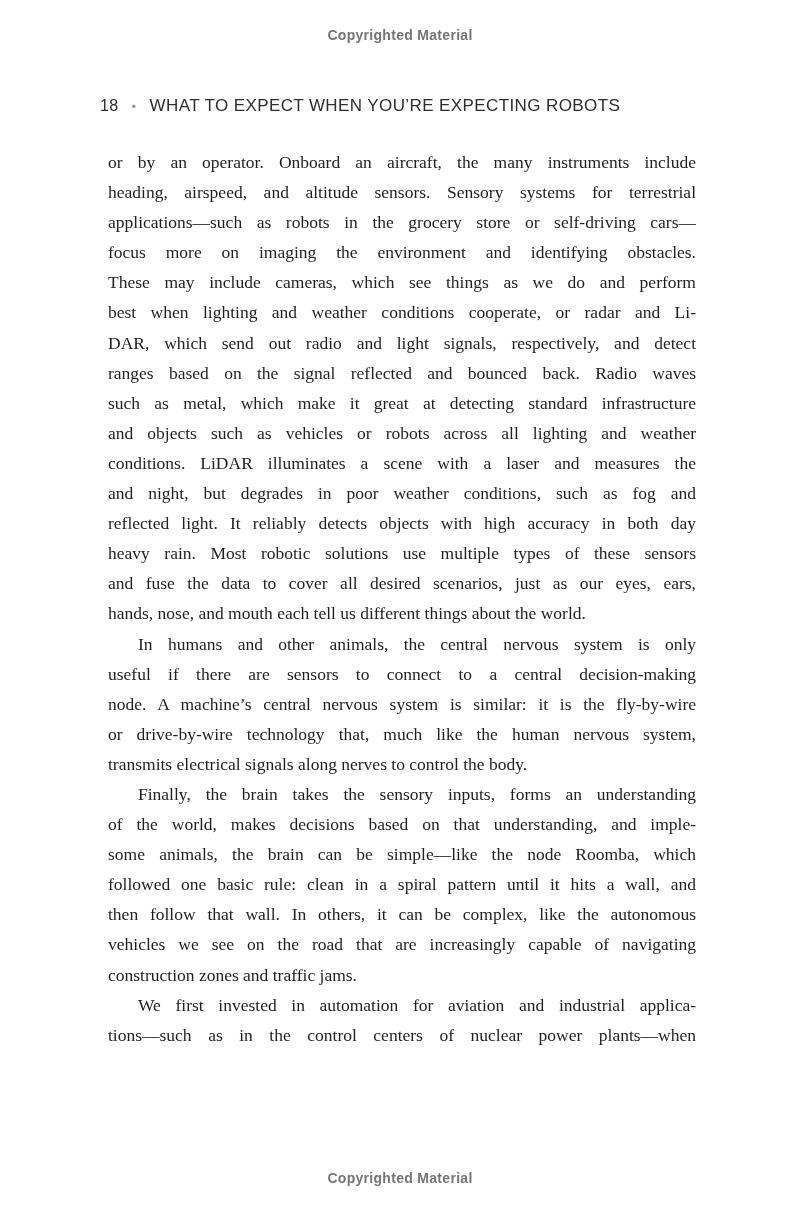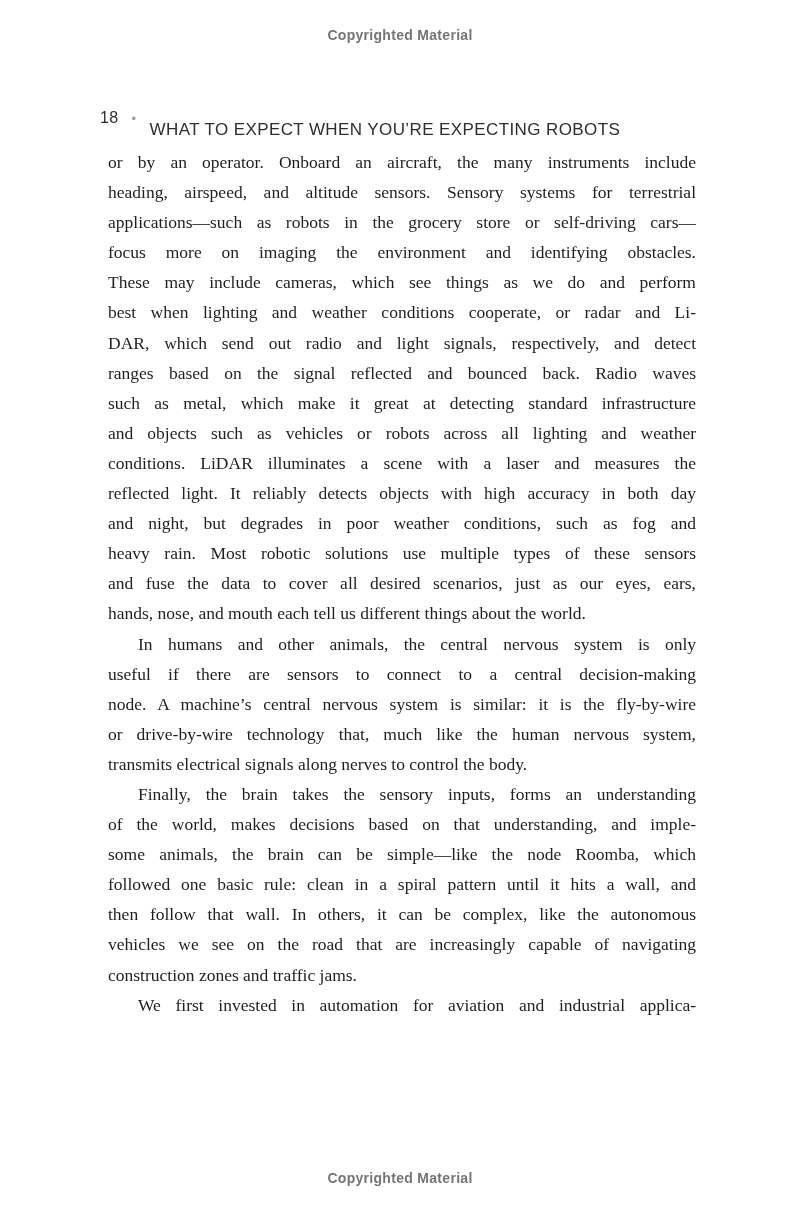--- a/index.html
+++ b/index.html
@@ -41,21 +41,21 @@
     color: #2e2e2e;
     white-space: nowrap;
   }
   .page-number { font-size: 16px; }
   .header-bullet {
     color: #9a9a9a;
     font-size: 13px;
     margin: 0 13px;
     line-height: 1;
   }
-  .running-title { font-size: 17px; margin-top: 24px; }
+  .running-title { font-size: 17px; }
   .text-block {
     position: absolute;
     left: 108px;
     top: 147px;
     width: 588px;
     font-size: 17.5px;
     line-height: 30.1px;
     color: #1f1f1f;
   }
   .line {
@@ -89,35 +89,36 @@
       <div class="line">heading, airspeed, and altitude sensors. Sensory systems for terrestrial</div>
       <div class="line">applications—such as robots in the grocery store or self-driving cars—</div>
       <div class="line">focus more on imaging the environment and identifying obstacles.</div>
       <div class="line">These may include cameras, which see things as we do and perform</div>
       <div class="line">best when lighting and weather conditions cooperate, or radar and Li-</div>
       <div class="line">DAR, which send out radio and light signals, respectively, and detect</div>
       <div class="line">ranges based on the signal reflected and bounced back. Radio waves</div>
       <div class="line">such as metal, which make it great at detecting standard infrastructure</div>
       <div class="line">and objects such as vehicles or robots across all lighting and weather</div>
       <div class="line">conditions. LiDAR illuminates a scene with a laser and measures the</div>
+      <div class="line">and night, but degrades in poor weather conditions, such as fog and</div>
       <div class="line">reflected light. It reliably detects objects with high accuracy in both day</div>
-      <div class="line">and night, but degrades in poor weather conditions, such as fog and</div>
       <div class="line">heavy rain. Most robotic solutions use multiple types of these sensors</div>
       <div class="line">and fuse the data to cover all desired scenarios, just as our eyes, ears,</div>
       <div class="line last">hands, nose, and mouth each tell us different things about the world.</div>
       <div class="line ind">In humans and other animals, the central nervous system is only</div>
       <div class="line">useful if there are sensors to connect to a central decision-making</div>
       <div class="line">node. A machine’s central nervous system is similar: it is the fly-by-wire</div>
       <div class="line">or drive-by-wire technology that, much like the human nervous system,</div>
       <div class="line last">transmits electrical signals along nerves to control the body.</div>
       <div class="line ind">Finally, the brain takes the sensory inputs, forms an understanding</div>
       <div class="line">of the world, makes decisions based on that understanding, and imple-</div>
       <div class="line">some animals, the brain can be simple—like the node Roomba, which</div>
       <div class="line">followed one basic rule: clean in a spiral pattern until it hits a wall, and</div>
       <div class="line">then follow that wall. In others, it can be complex, like the autonomous</div>
       <div class="line">vehicles we see on the road that are increasingly capable of navigating</div>
       <div class="line last">construction zones and traffic jams.</div>
       <div class="line ind">We first invested in automation for aviation and industrial applica-</div>
+      <div class="line">tions—such as in the control centers of nuclear power plants—when</div>
     </div>
 
   <div class="copyright-notice copyright-bottom">Copyrighted Material</div>
 
 </div>
 
 </body></html>

